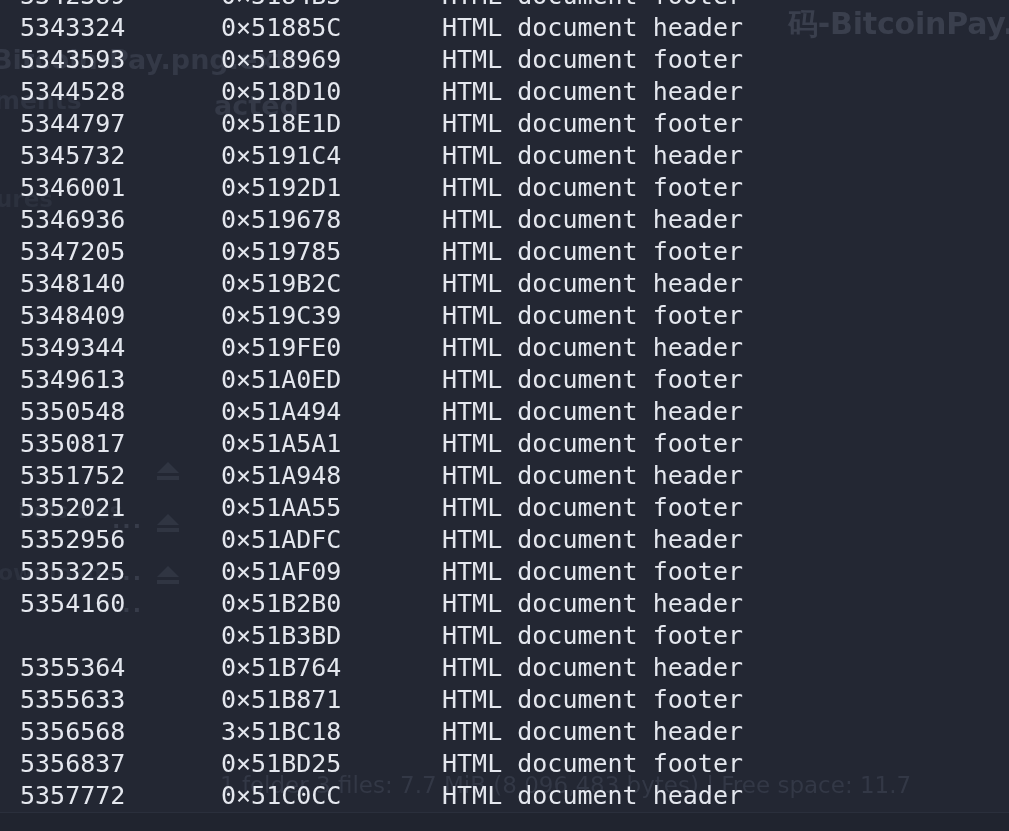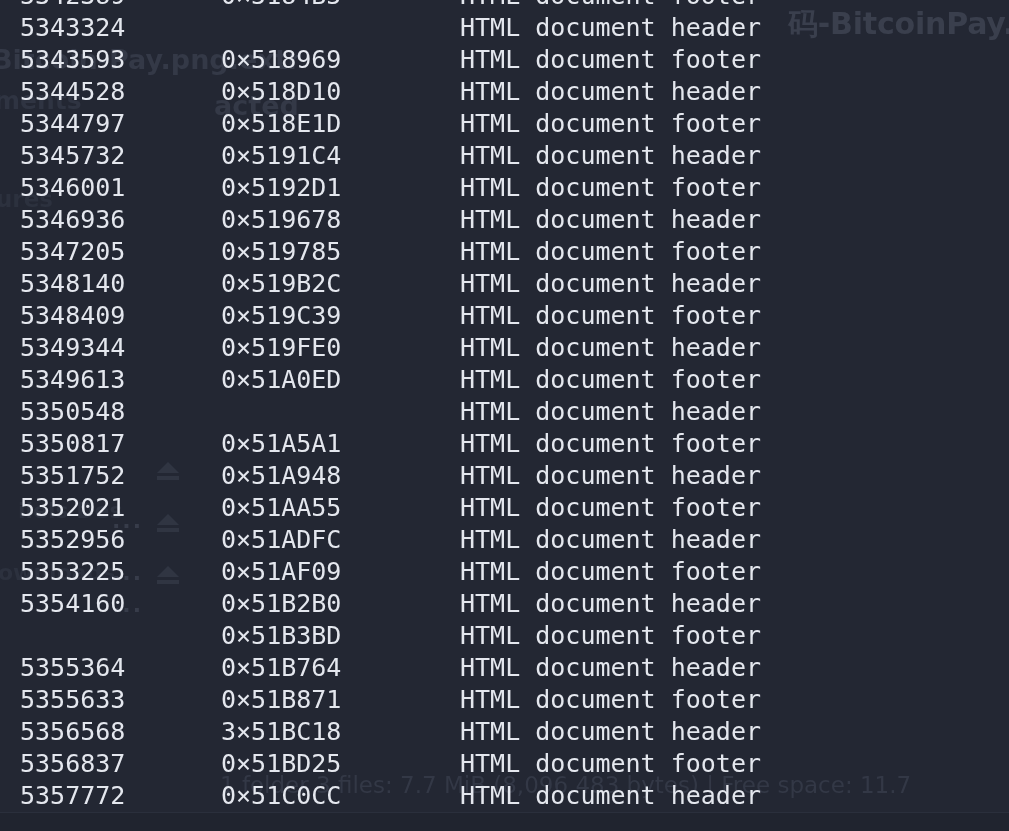--- a/index.html
+++ b/index.html
@@ -147,21 +147,21 @@
   .col-decimal {
     position: absolute;
     left: 20px;
   }
   .col-hex {
     position: absolute;
     left: 221px;
   }
   .col-desc {
     position: absolute;
-    left: 460px;
+    left: 442px;
   }
 </style>
 </head>
 <body>
 
 <div id="ghost-layer">
 
   <div class="ghost-text" id="ghost-watermark">码-BitcoinPay.pn</div>
 
   <div class="ghost-text" id="ghost-filename-left">Bitcoin-Pay.png.extr</div>
@@ -191,33 +191,33 @@
       <div class="bar"></div>
   </div>
   <div class="ghost-eject" style="left:157px; top:566px;">
     <div class="tri"></div>
       <div class="bar"></div>
   </div>
 </div>
 
 <div id="listing">
     <div class="row"><span class="col-decimal">5342389</span><span class="col-hex">0×5184B5</span><span class="col-desc">HTML document footer</span></div>
-    <div class="row"><span class="col-decimal">5343324</span><span class="col-desc">HTML document header</span></div>
+    <div class="row"><span class="col-decimal">5343324</span><span class="col-hex">0×51885C</span><span class="col-desc">HTML document header</span></div>
     <div class="row"><span class="col-decimal">5343593</span><span class="col-hex">0×518969</span><span class="col-desc">HTML document footer</span></div>
     <div class="row"><span class="col-decimal">5344528</span><span class="col-hex">0×518D10</span><span class="col-desc">HTML document header</span></div>
     <div class="row"><span class="col-decimal">5344797</span><span class="col-hex">0×518E1D</span><span class="col-desc">HTML document footer</span></div>
     <div class="row"><span class="col-decimal">5345732</span><span class="col-hex">0×5191C4</span><span class="col-desc">HTML document header</span></div>
     <div class="row"><span class="col-decimal">5346001</span><span class="col-hex">0×5192D1</span><span class="col-desc">HTML document footer</span></div>
     <div class="row"><span class="col-decimal">5346936</span><span class="col-hex">0×519678</span><span class="col-desc">HTML document header</span></div>
     <div class="row"><span class="col-decimal">5347205</span><span class="col-hex">0×519785</span><span class="col-desc">HTML document footer</span></div>
     <div class="row"><span class="col-decimal">5348140</span><span class="col-hex">0×519B2C</span><span class="col-desc">HTML document header</span></div>
     <div class="row"><span class="col-decimal">5348409</span><span class="col-hex">0×519C39</span><span class="col-desc">HTML document footer</span></div>
     <div class="row"><span class="col-decimal">5349344</span><span class="col-hex">0×519FE0</span><span class="col-desc">HTML document header</span></div>
     <div class="row"><span class="col-decimal">5349613</span><span class="col-hex">0×51A0ED</span><span class="col-desc">HTML document footer</span></div>
-    <div class="row"><span class="col-decimal">5350548</span><span class="col-desc">HTML document header</span></div>
+    <div class="row"><span class="col-decimal">5350548</span><span class="col-hex">0×51A494</span><span class="col-desc">HTML document header</span></div>
     <div class="row"><span class="col-decimal">5350817</span><span class="col-hex">0×51A5A1</span><span class="col-desc">HTML document footer</span></div>
     <div class="row"><span class="col-decimal">5351752</span><span class="col-hex">0×51A948</span><span class="col-desc">HTML document header</span></div>
     <div class="row"><span class="col-decimal">5352021</span><span class="col-hex">0×51AA55</span><span class="col-desc">HTML document footer</span></div>
     <div class="row"><span class="col-decimal">5352956</span><span class="col-hex">0×51ADFC</span><span class="col-desc">HTML document header</span></div>
     <div class="row"><span class="col-decimal">5353225</span><span class="col-hex">0×51AF09</span><span class="col-desc">HTML document footer</span></div>
     <div class="row"><span class="col-decimal">5354160</span><span class="col-hex">0×51B2B0</span><span class="col-desc">HTML document header</span></div>
     <div class="row"><span class="col-hex">0×51B3BD</span><span class="col-desc">HTML document footer</span></div>
     <div class="row"><span class="col-decimal">5355364</span><span class="col-hex">0×51B764</span><span class="col-desc">HTML document header</span></div>
     <div class="row"><span class="col-decimal">5355633</span><span class="col-hex">0×51B871</span><span class="col-desc">HTML document footer</span></div>
     <div class="row"><span class="col-decimal">5356568</span><span class="col-hex">3×51BC18</span><span class="col-desc">HTML document header</span></div>

